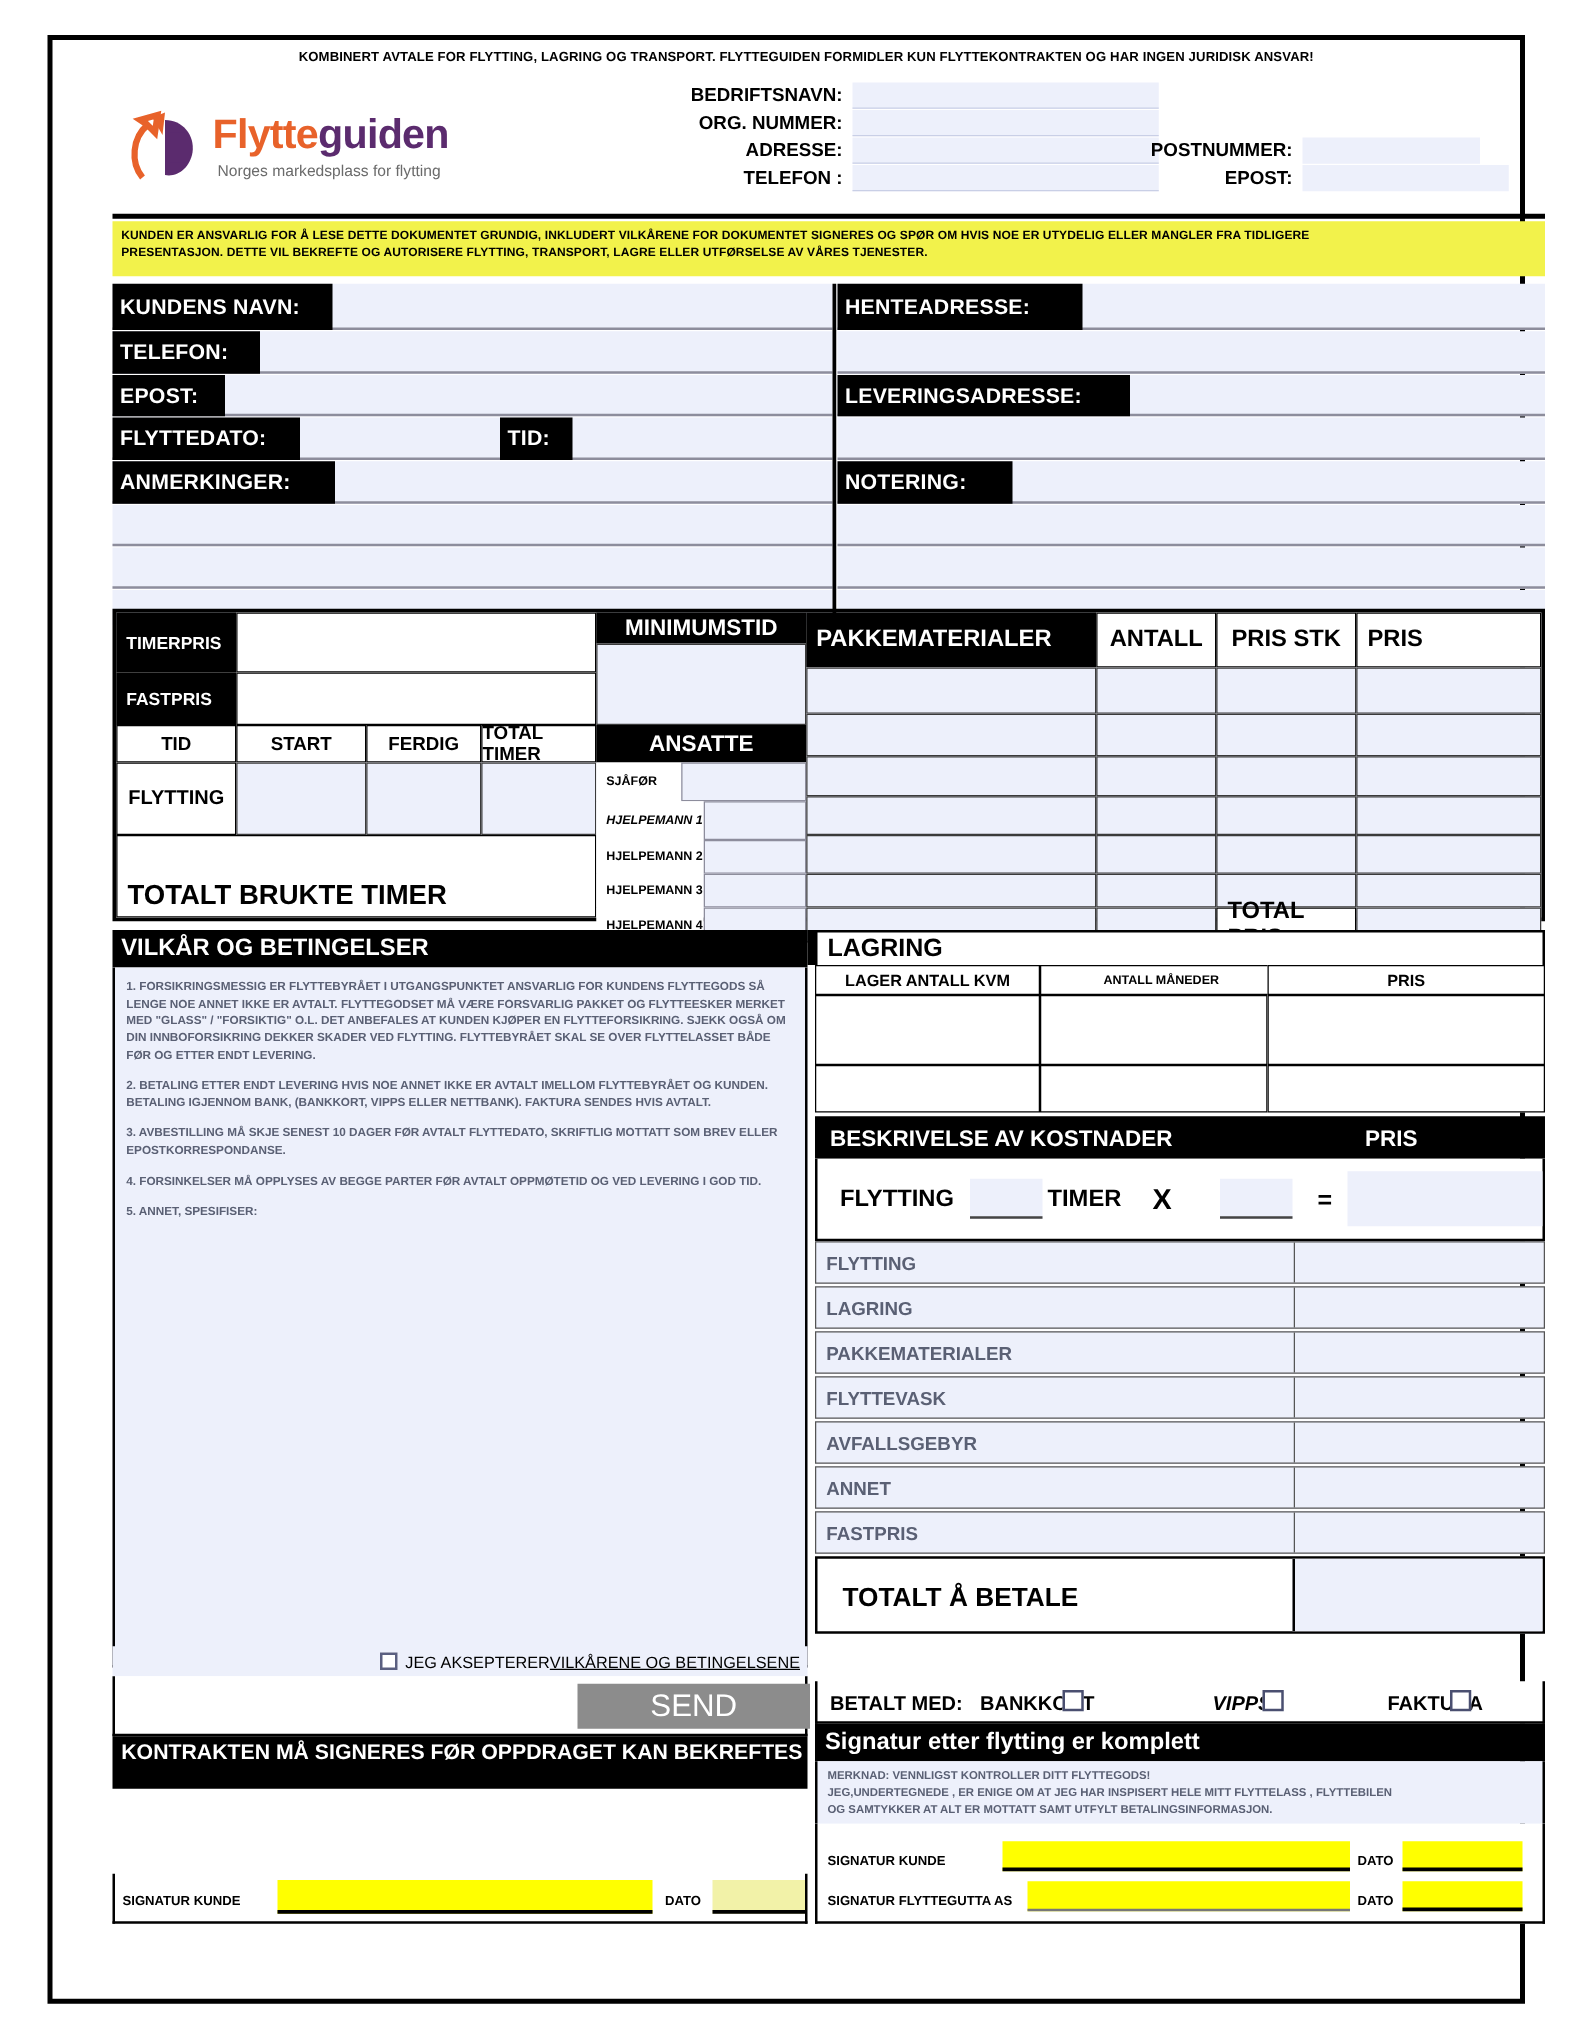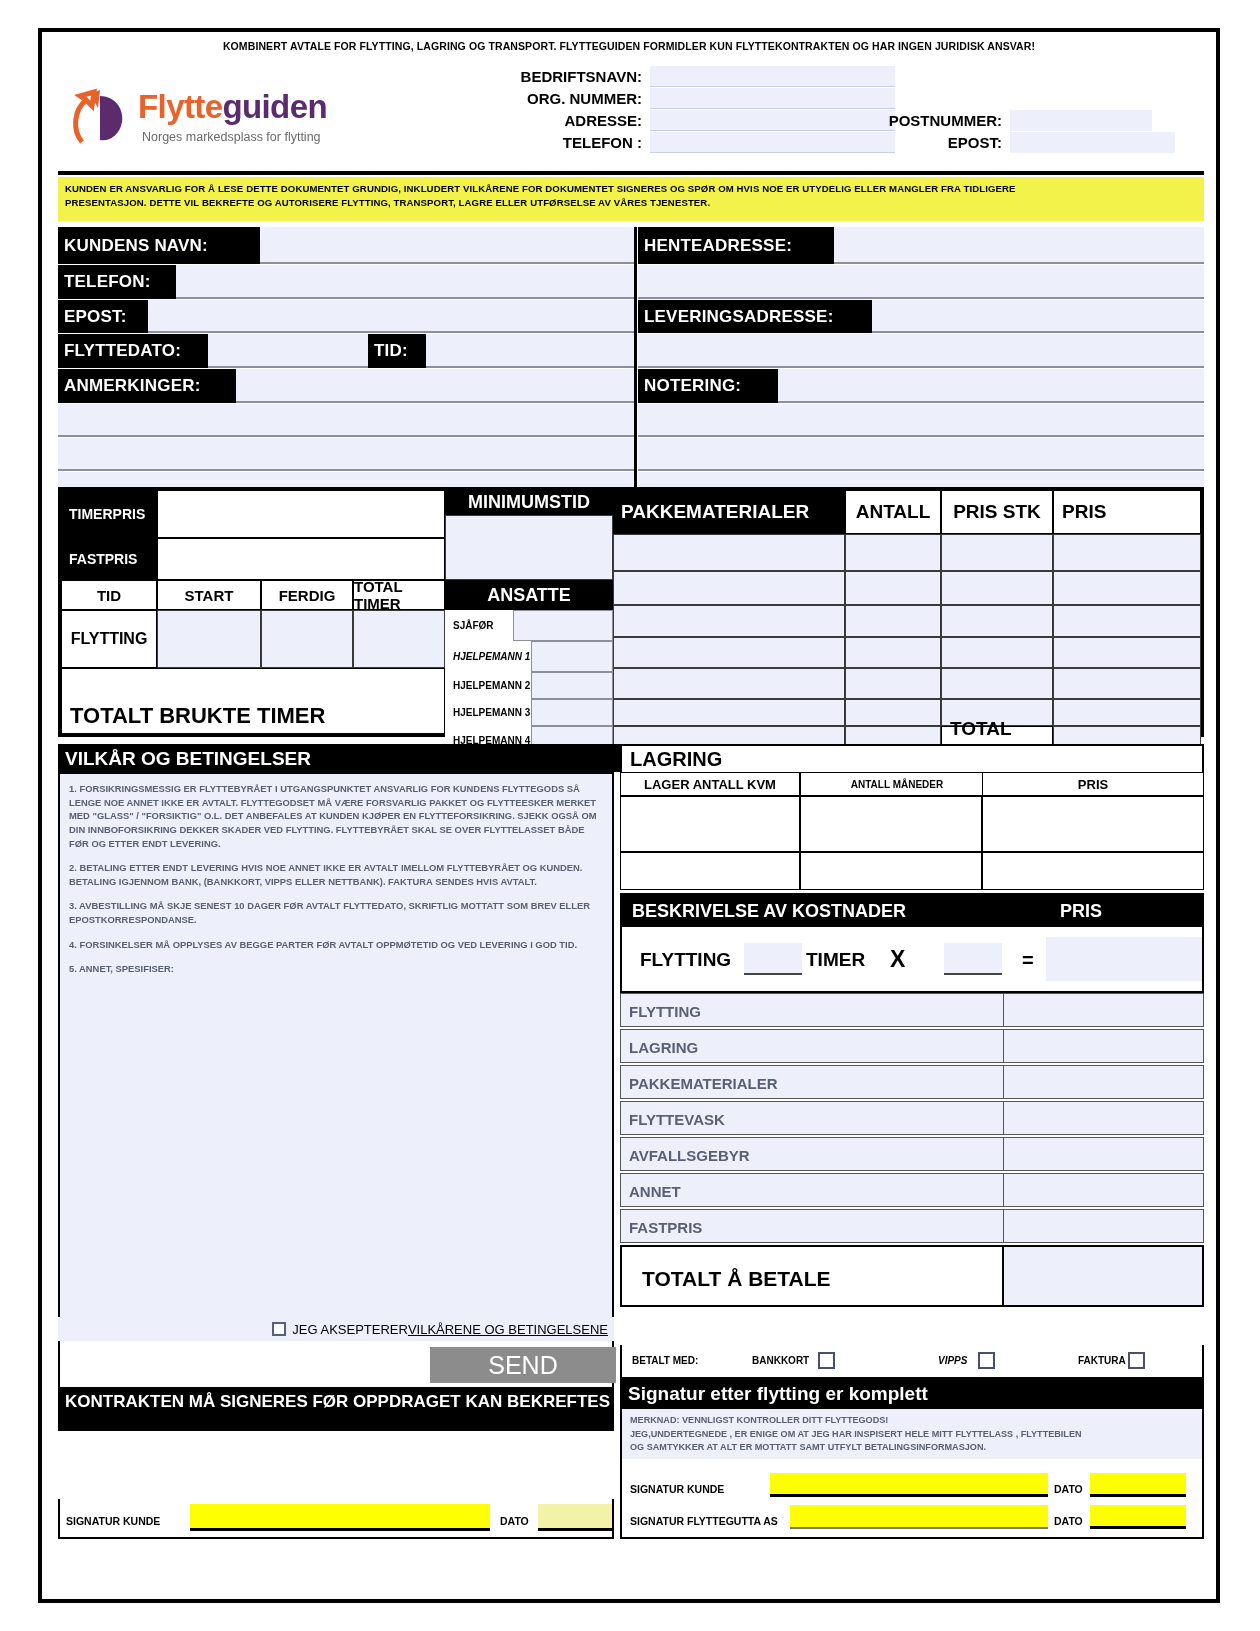--- a/index.html
+++ b/index.html
@@ -10,20 +10,21 @@
     font-family: "Liberation Sans", sans-serif;
     color: #000;
     overflow: hidden;
   }
   .page {
     position: absolute;
     left: 38px; top: 28px;
     width: 1182px; height: 1575px;
     border: 4px solid #000;
     background: #fff;
+    padding-left: 32px;
   }
   .inner { position: relative; width: 100%; height: 100%; }
 
   
   .hdr-note {
     position: absolute; left: 0; top: 8px; width: 100%;
     text-align: center;
     font-size: 10.5px; font-weight: bold; letter-spacing: .1px;
   }
   .logo-wrap { position: absolute; left: 28px; top: 52px; width: 330px; height: 70px; }
@@ -160,21 +161,21 @@
   }
   .total-row .nm { position: absolute; left: 20px; top: 20px; font-size: 21px; font-weight: bold; }
   .total-row .pricecell {
     position: absolute; right: 0; top: 0; width: 200px; height: 100%;
     background: #edf0fb; border-left: 2px solid #000;
   }
 
   .paid-row {
     position: absolute; left: 578px; top: 1313px; width: 584px; height: 34px;
     background: #fff; border: 2px solid #000; border-top: none;
-    font-size: 10px; font-weight: bold;
+    font-size: 16px; font-weight: bold;
   }
   .paid-row .it { position: absolute; top: 10px; }
   .chk2 { position: absolute; top: 7px; width: 17px; height: 17px; border: 2px solid #4a4f70; background: #fff; }
 
   
   .sig-hd-l {
     position: absolute; left: 16px; top: 1357px; width: 556px; height: 42px;
     background: #000; color: #fff; font-size: 17px; font-weight: bold;
     padding: 3px 0 0 7px; line-height: 1.15;
   }
@@ -246,21 +247,21 @@
 
   <div class="rule-thick" style="left:16px;top:139px;width:1146px;"></div>
   <div class="warn">
     <div>KUNDEN ER ANSVARLIG FOR Å LESE DETTE DOKUMENTET GRUNDIG, INKLUDERT VILKÅRENE FOR DOKUMENTET SIGNERES OG SPØR OM HVIS NOE ER UTYDELIG ELLER MANGLER FRA TIDLIGERE</div>
     <div>PRESENTASJON. DETTE VIL BEKREFTE OG AUTORISERE FLYTTING, TRANSPORT, LAGRE ELLER UTFØRSELSE AV VÅRES TJENESTER.</div>
   </div>
 
   <div class="cgrid">
 
     <div class="cell" style="left:0;top:0;width:576px;height:37px;"></div>
-    <div class="blk" style="left:0;top:0;width:202px;height:37px;">KUNDENS NAVN:</div>
+    <div class="blk" style="left:0;top:0;width:176px;height:37px;">KUNDENS NAVN:</div>
 
     <div class="cell" style="left:0;top:38px;width:576px;height:34px;"></div>
     <div class="blk" style="left:0;top:38px;width:118px;height:34px;">TELEFON:</div>
 
     <div class="cell" style="left:0;top:73px;width:576px;height:33px;"></div>
     <div class="blk" style="left:0;top:73px;width:90px;height:33px;">EPOST:</div>
 
     <div class="cell" style="left:0;top:107px;width:576px;height:34px;"></div>
     <div class="blk" style="left:0;top:107px;width:150px;height:34px;">FLYTTEDATO:</div>
     <div class="blk" style="left:310px;top:107px;width:58px;height:34px;">TID:</div>

